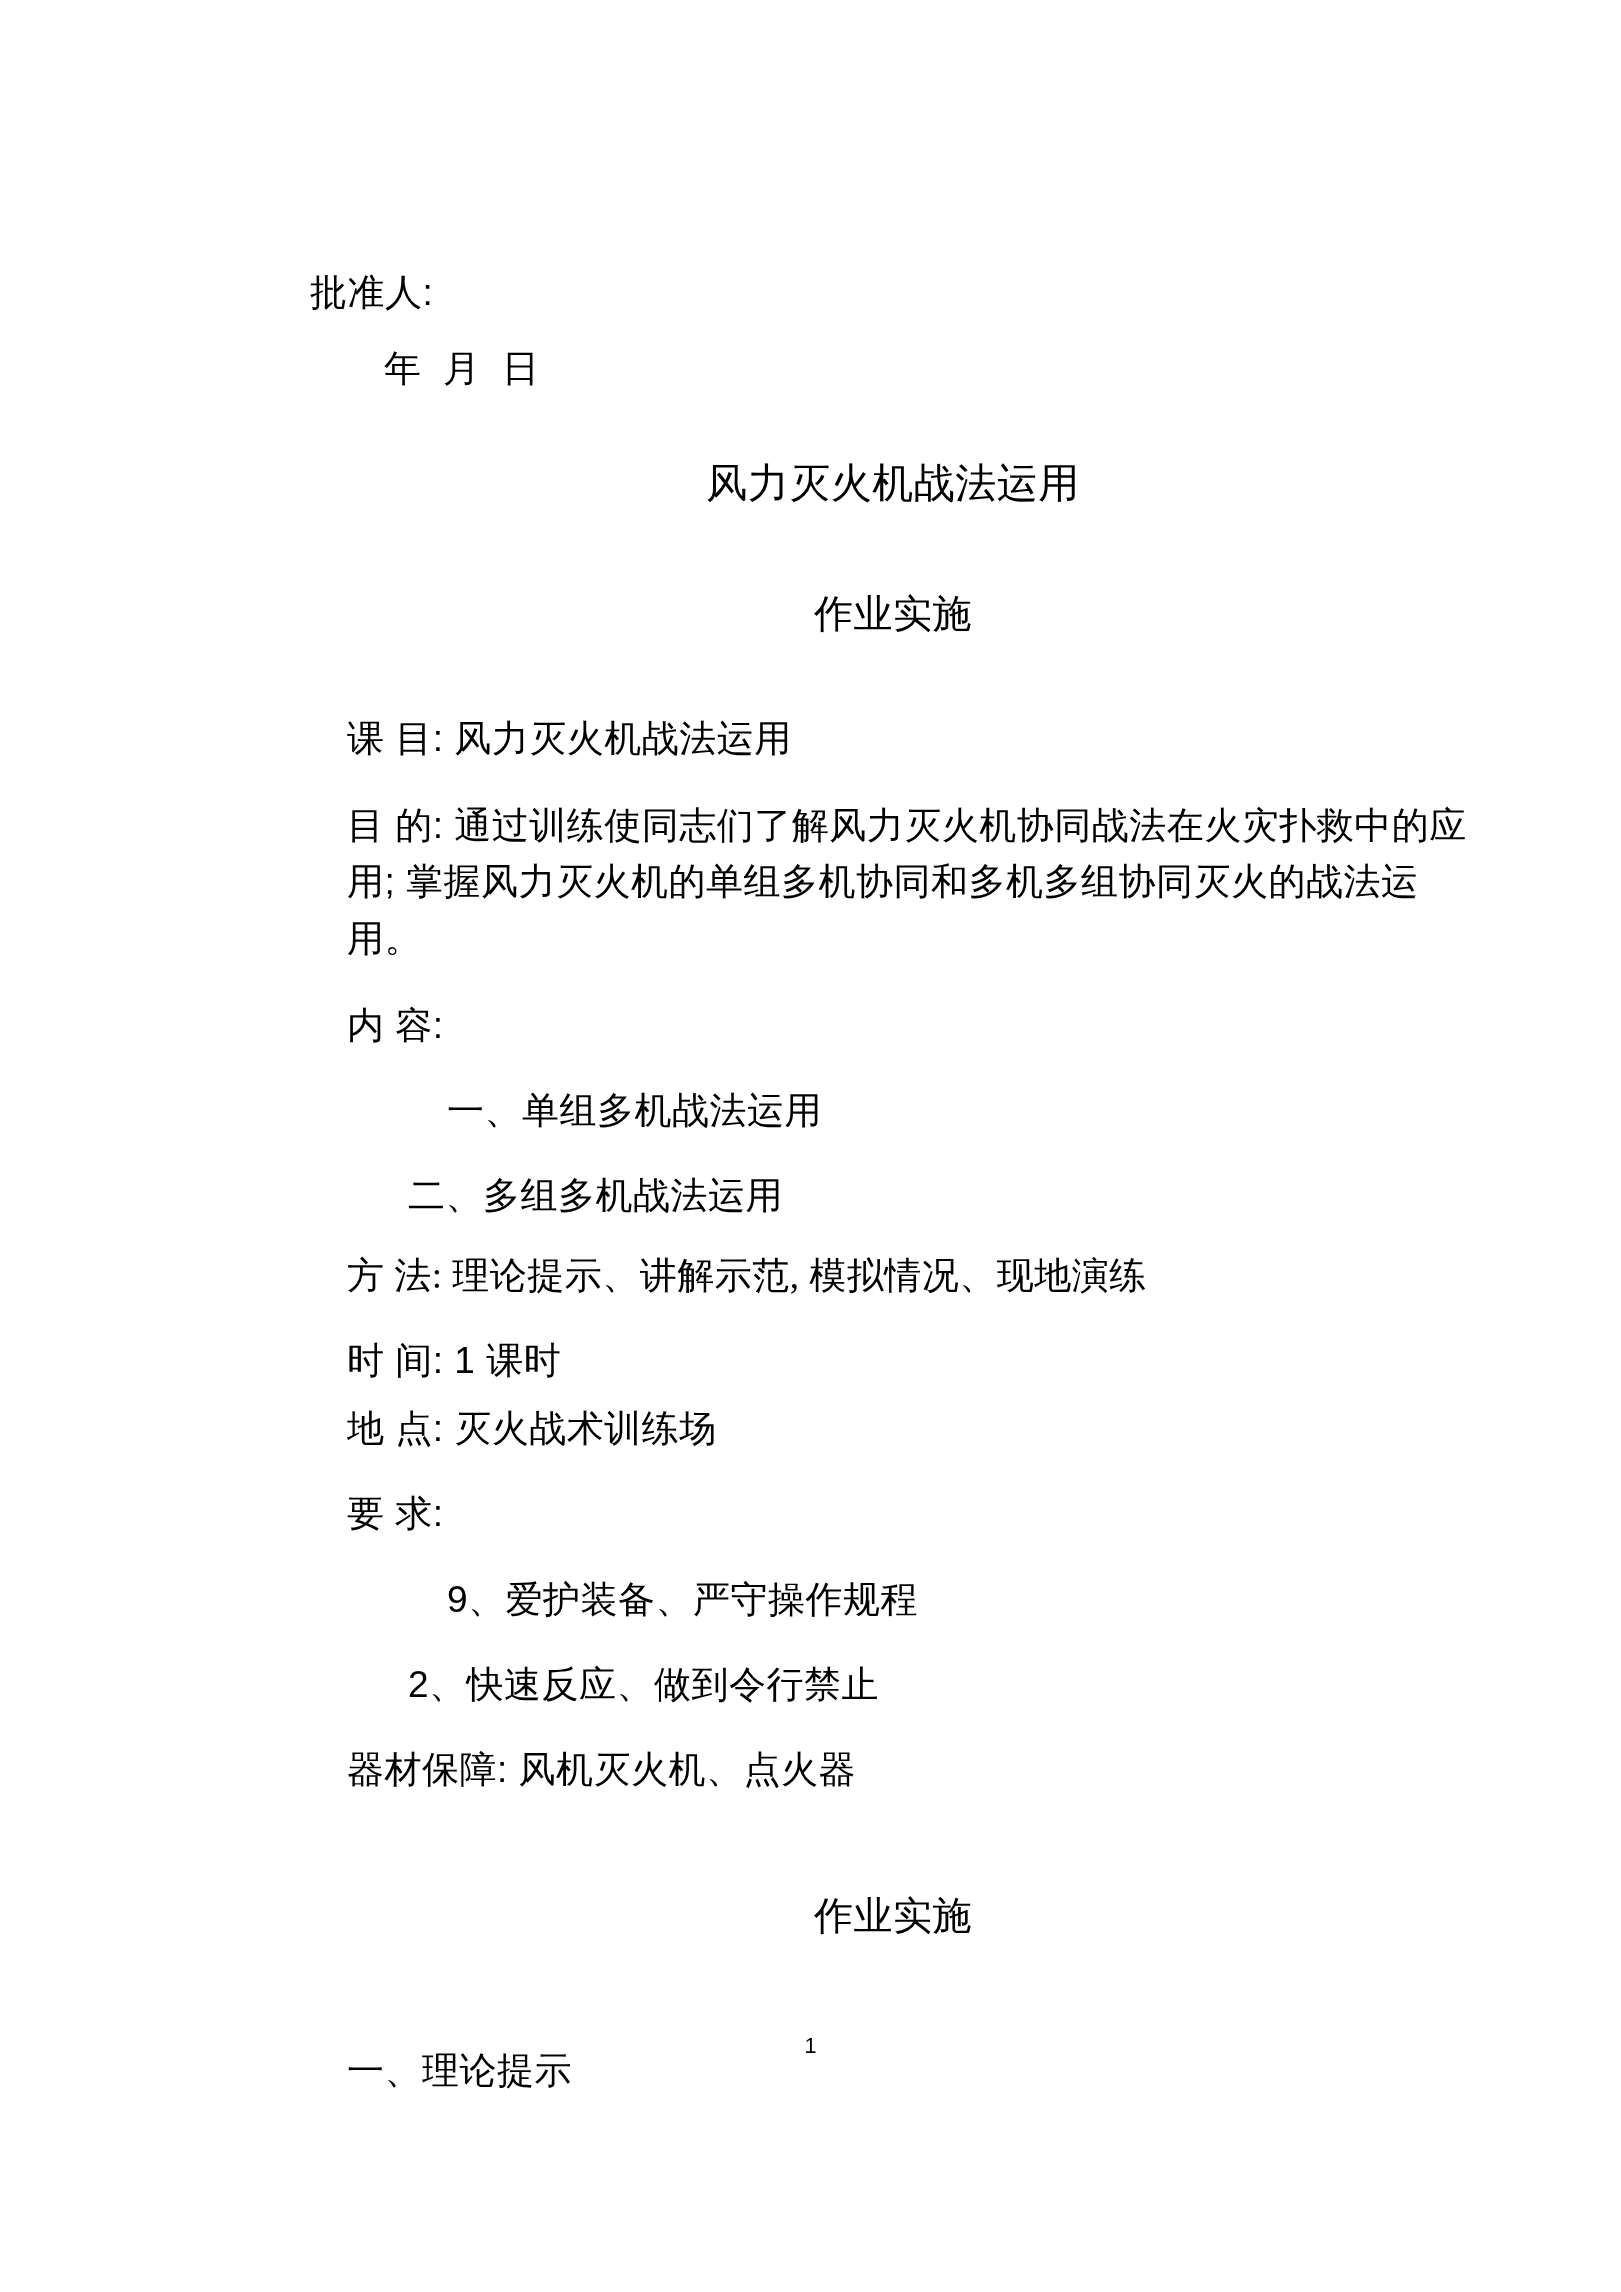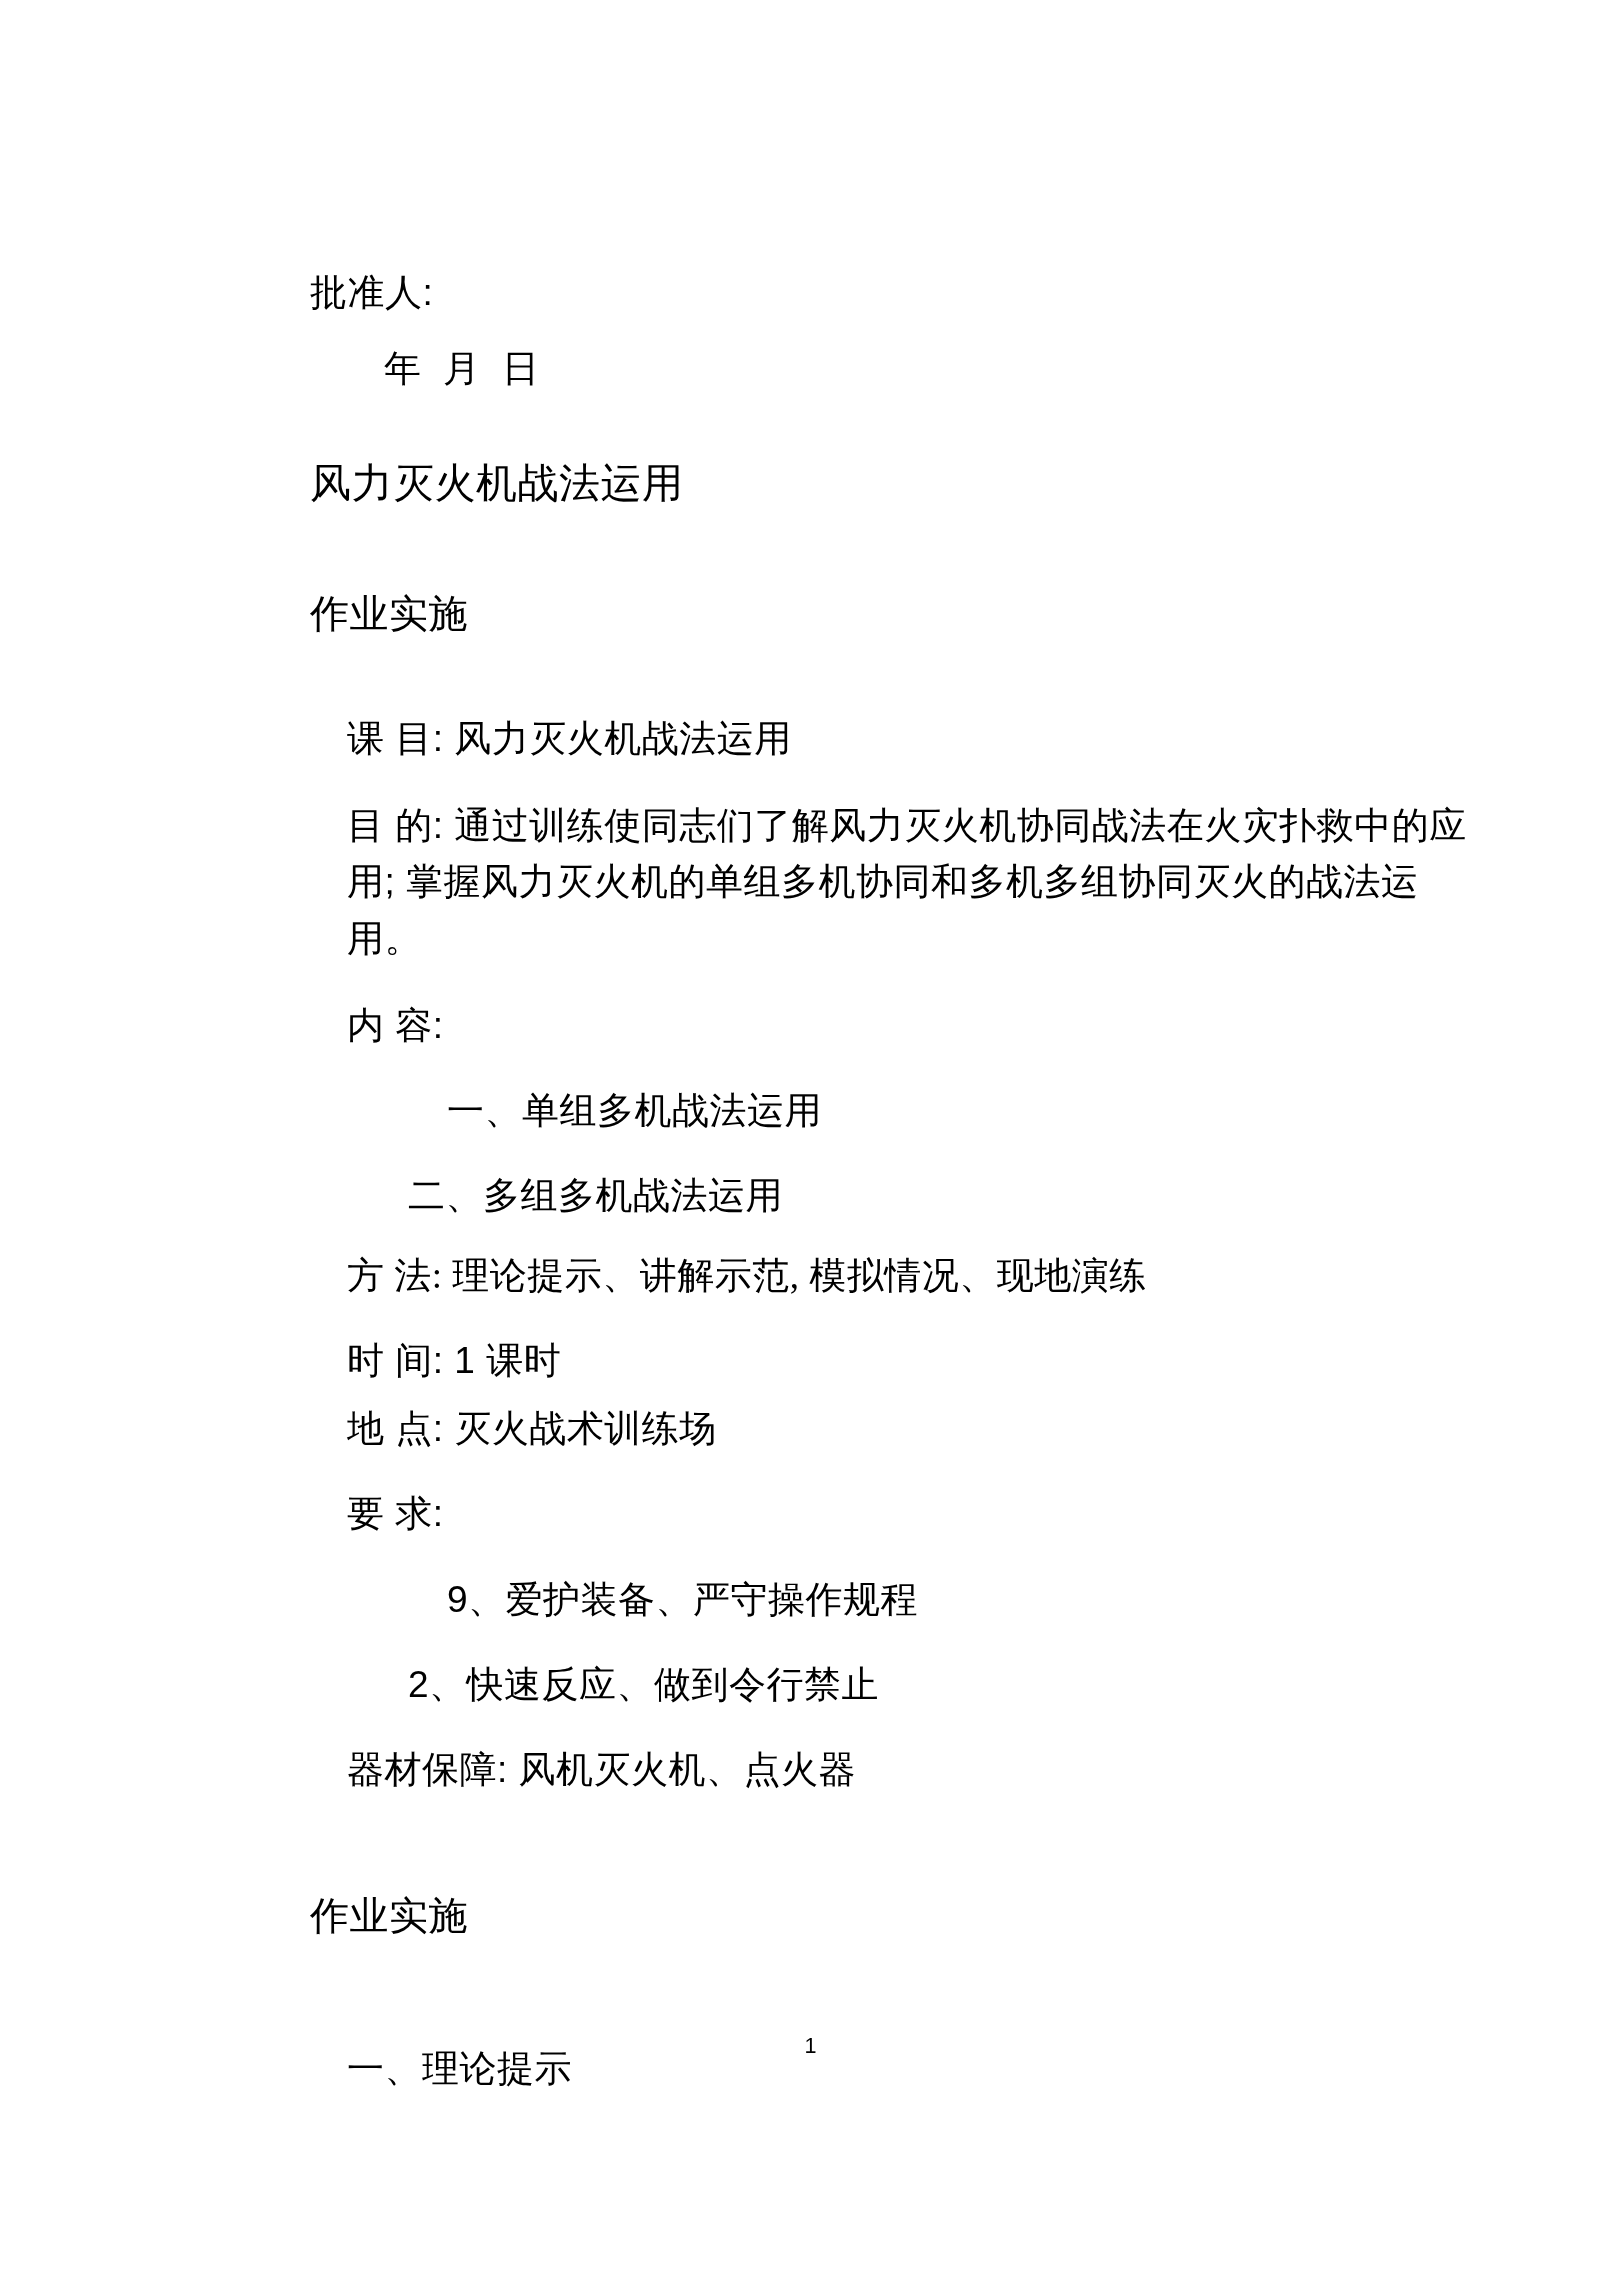--- a/index.html
+++ b/index.html
@@ -31,20 +31,21 @@
     line-height: 1.0;
     letter-spacing: 0.5px;
     white-space: pre;
   }
   .blk {
     font-size: 37px;
     line-height: 1.52;
     letter-spacing: 0.5px;
   }
   .center {
+    text-align: center;
   }
   .indent1 { padding-left: 37px; }
   .indent2 { padding-left: 98px; }
   .indent3 { padding-left: 137px; }
 
   .t-approver { margin-top: 274px; }
   .t-date { margin-top: 39px; padding-left: 74px; }
   .t-title { margin-top: 76px; font-size: 41px; }
   .t-sub1 { margin-top: 90px; font-size: 39px; }
   .t-subject { margin-top: 78px; }
@@ -53,21 +54,21 @@
   .t-item1 { margin-top: 29px; }
   .t-item2 { margin-top: 29px; }
   .t-method { margin-top: 23px; font-family: Liberation Serif, serif; }
   .t-time { margin-top: 29px; }
   .t-place { margin-top: 12px; }
   .t-require { margin-top: 29px; }
   .t-req1 { margin-top: 29px; }
   .t-req2 { margin-top: 29px; }
   .t-equip { margin-top: 29px; }
   .t-sub2 { margin-top: 98px; font-size: 39px; }
-  .t-sec1 { margin-top: 108px; font-family: Liberation Mono, monospace; }
+  .t-sec1 { margin-top: 108px; }
 
   .page-number {
     position: absolute;
     left: 0;
     right: 0;
     top: 2033px;
     text-align: center;
     font-size: 21.6px;
     color: #000000;
   }

